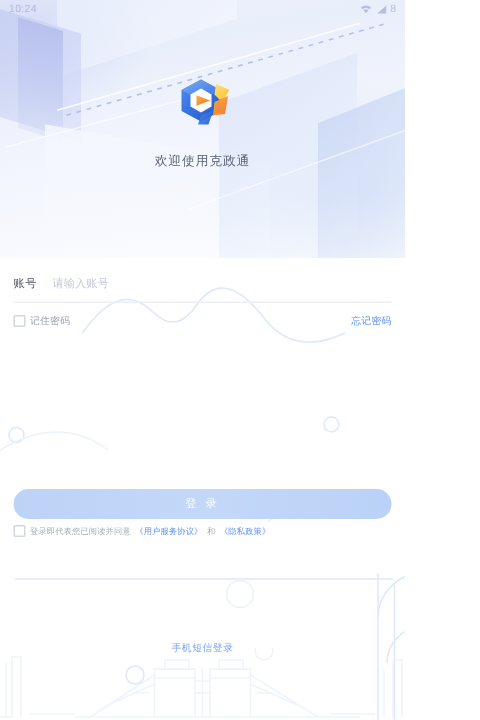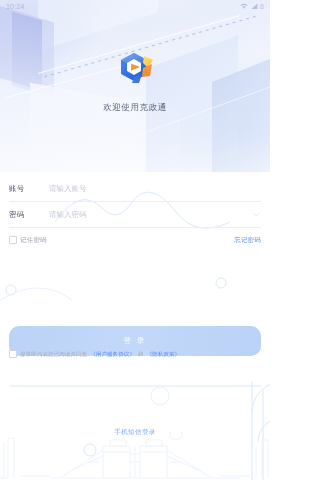--- a/index.html
+++ b/index.html
@@ -188,21 +188,21 @@
   }
   .field-input {
     border: 0;
     outline: 0;
     background: transparent;
     font-family: inherit;
     font-size: 7.5px;
     color: #333;
     flex: 1 1 auto;
     padding: 0;
-    margin-left: 20px;
+    margin-left: 6px;
     min-width: 0;
   }
   .field-input::placeholder {
     color: #c6cad4;
   }
   .chevron {
     width: 9px; height: 9px;
     flex: 0 0 auto;
     opacity: 0.45;
   }
@@ -234,21 +234,21 @@
   .link-blue {
     font-size: 6.5px;
     color: #5b8ff9;
     letter-spacing: 0.2px;
   }
 
   
   .btn-login {
     position: absolute;
     left: 9px; top: 326px;
-    width: 252px; height: 30px;
+    width: 252px; height: 20px;
     border-radius: 10px;
     border: 0;
     background: linear-gradient(90deg, #bcd3f7 0%, #c3d8f9 50%, #bad2f7 100%);
     color: rgba(255,255,255,0.92);
     font-family: inherit;
     font-size: 7.5px;
     letter-spacing: 2px;
     z-index: 5;
     cursor: pointer;
     display: flex;
@@ -388,27 +388,20 @@
     </g>
   </svg>
 
   <div class="form">
 
     <div class="field">
       <span class="field-label">账号</span>
       <input class="field-input" type="text" placeholder="请输入账号" style="">
     </div>
 
-    <div class="field">
-      <span class="field-label">密码</span>
-      <input class="field-input" type="password" placeholder="请输入密码" style="">
-      <svg class="chevron" viewBox="0 0 12 12">
-        <path d="M2.5 4.5 L6 8 L9.5 4.5" stroke="#b9c0cf" stroke-width="1.1" fill="none" stroke-linecap="round"></path>
-      </svg>
-    </div>
 
     <div class="optrow">
       <div class="cbox">
         <span class="cbox-square"></span>
         <span class="cbox-label">记住密码</span>
       </div>
       <span class="link-blue">忘记密码</span>
     </div>
 
   </div>

